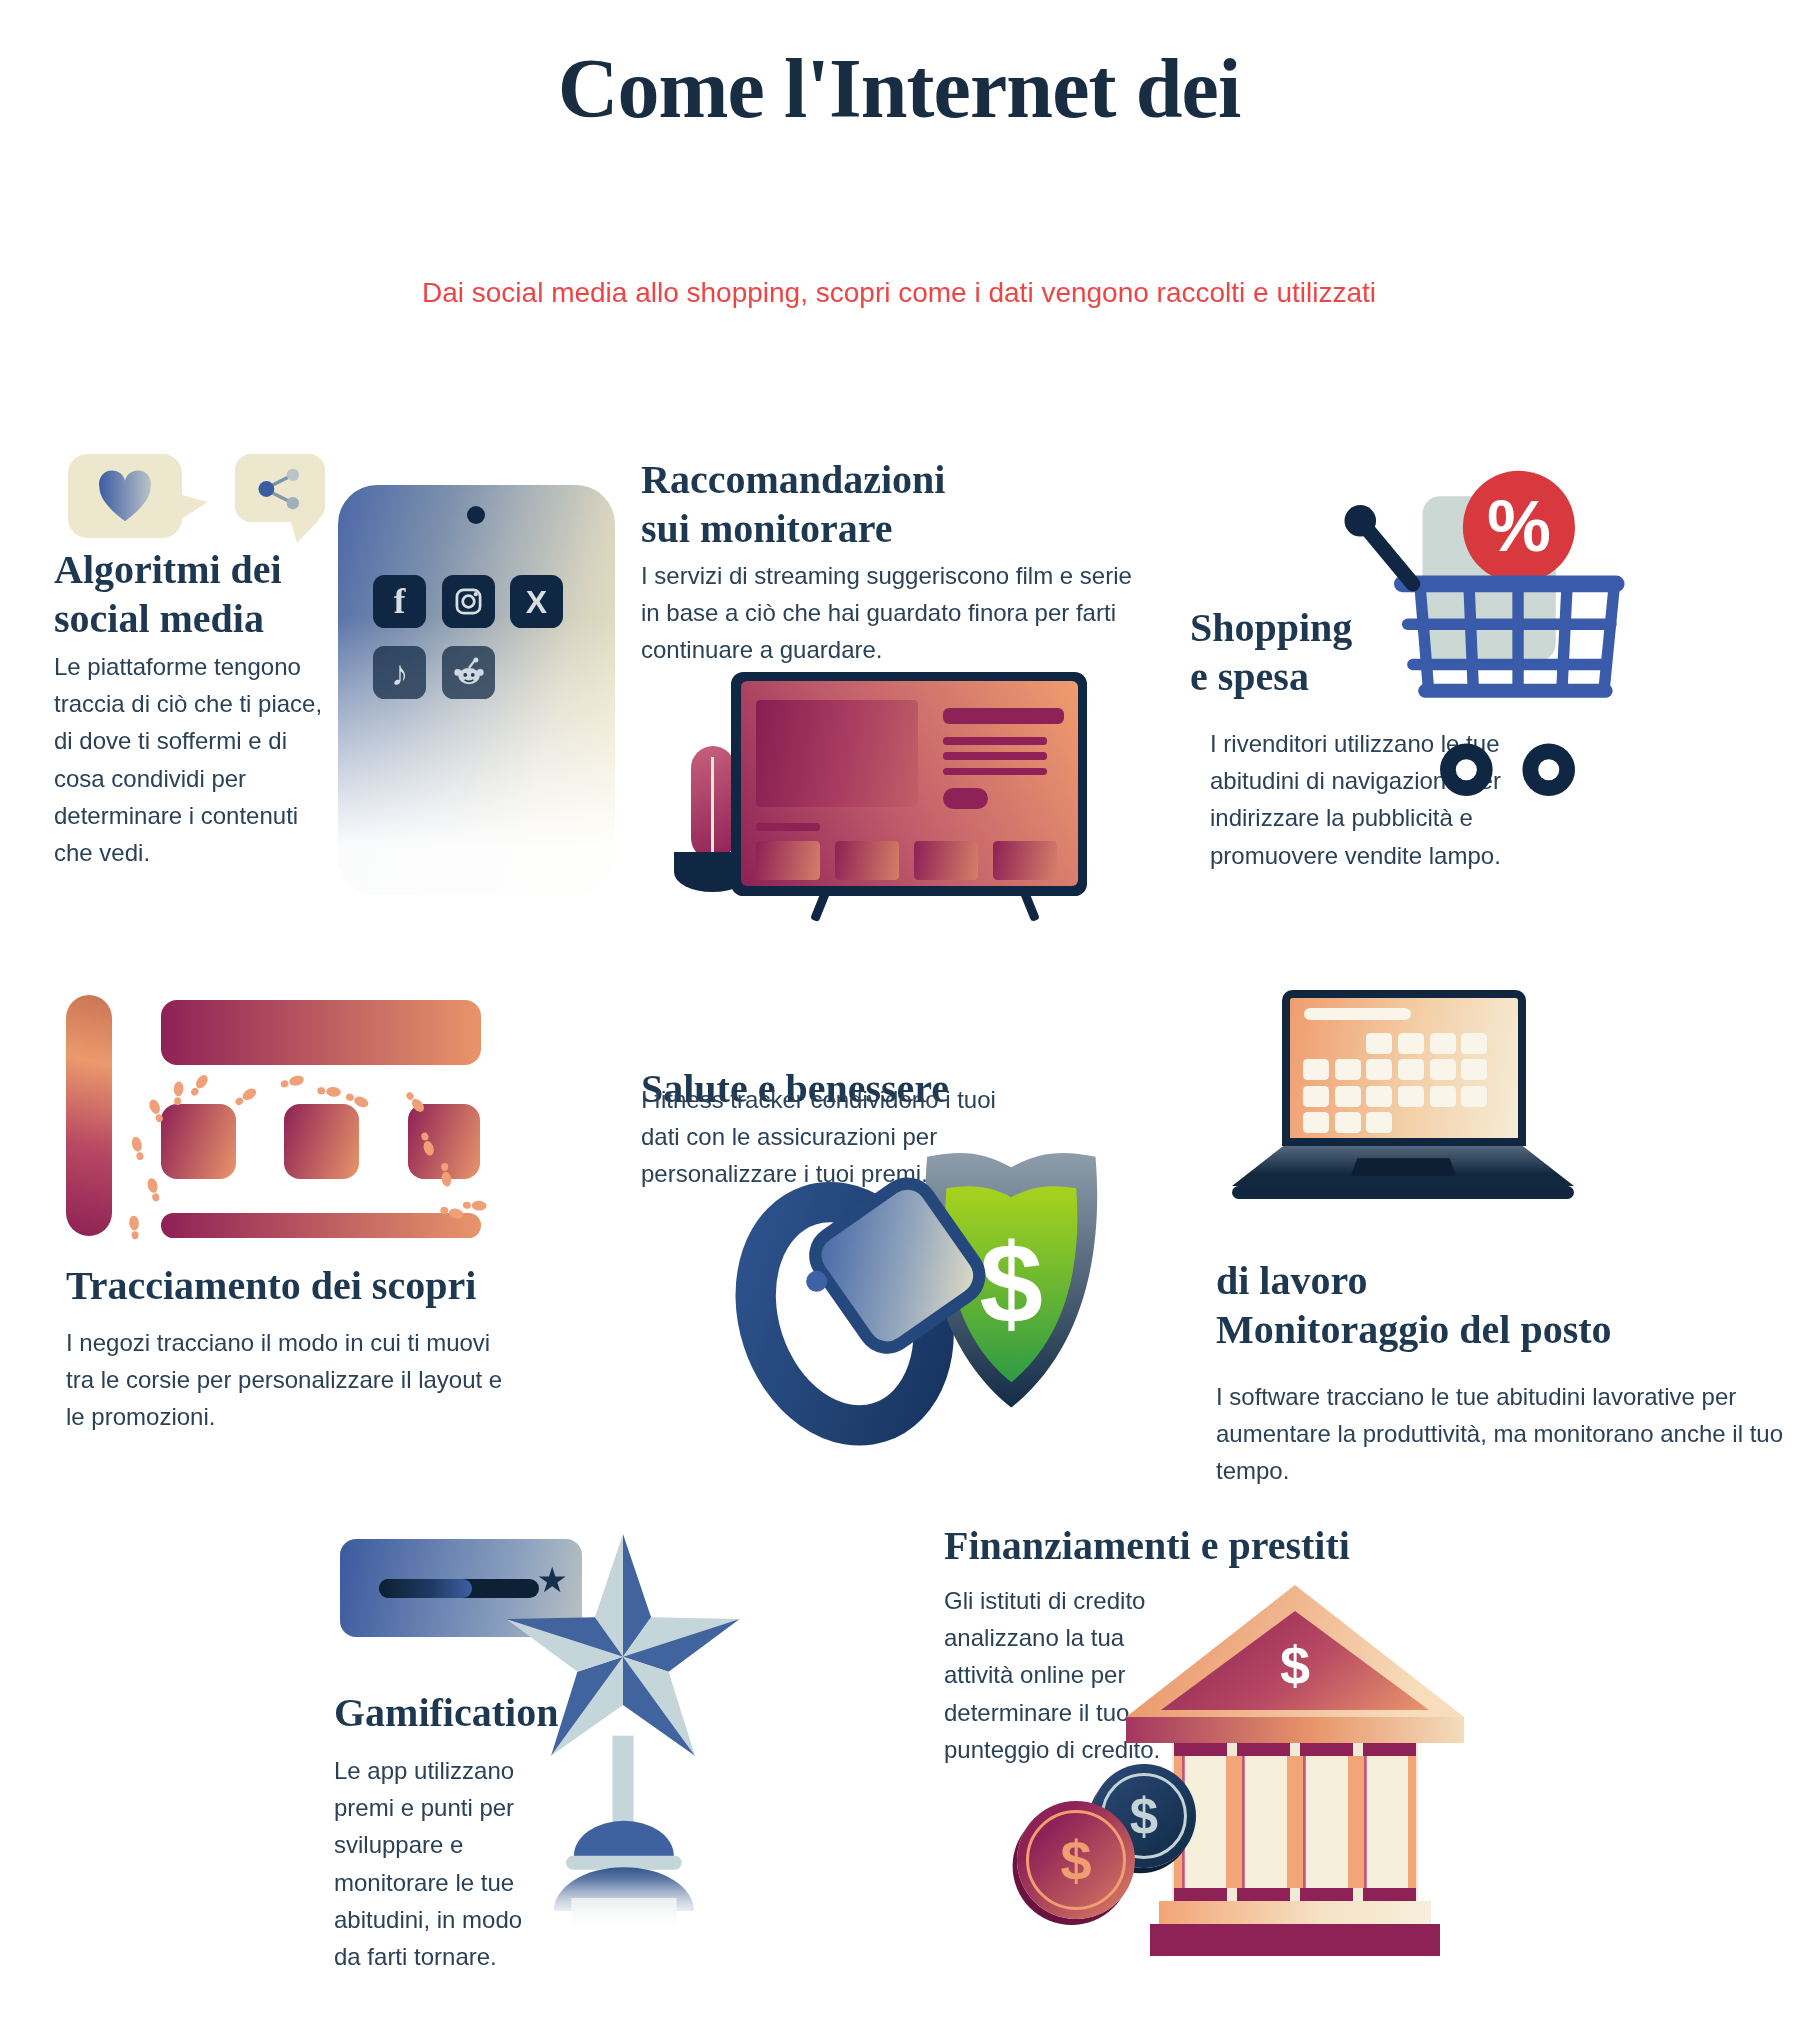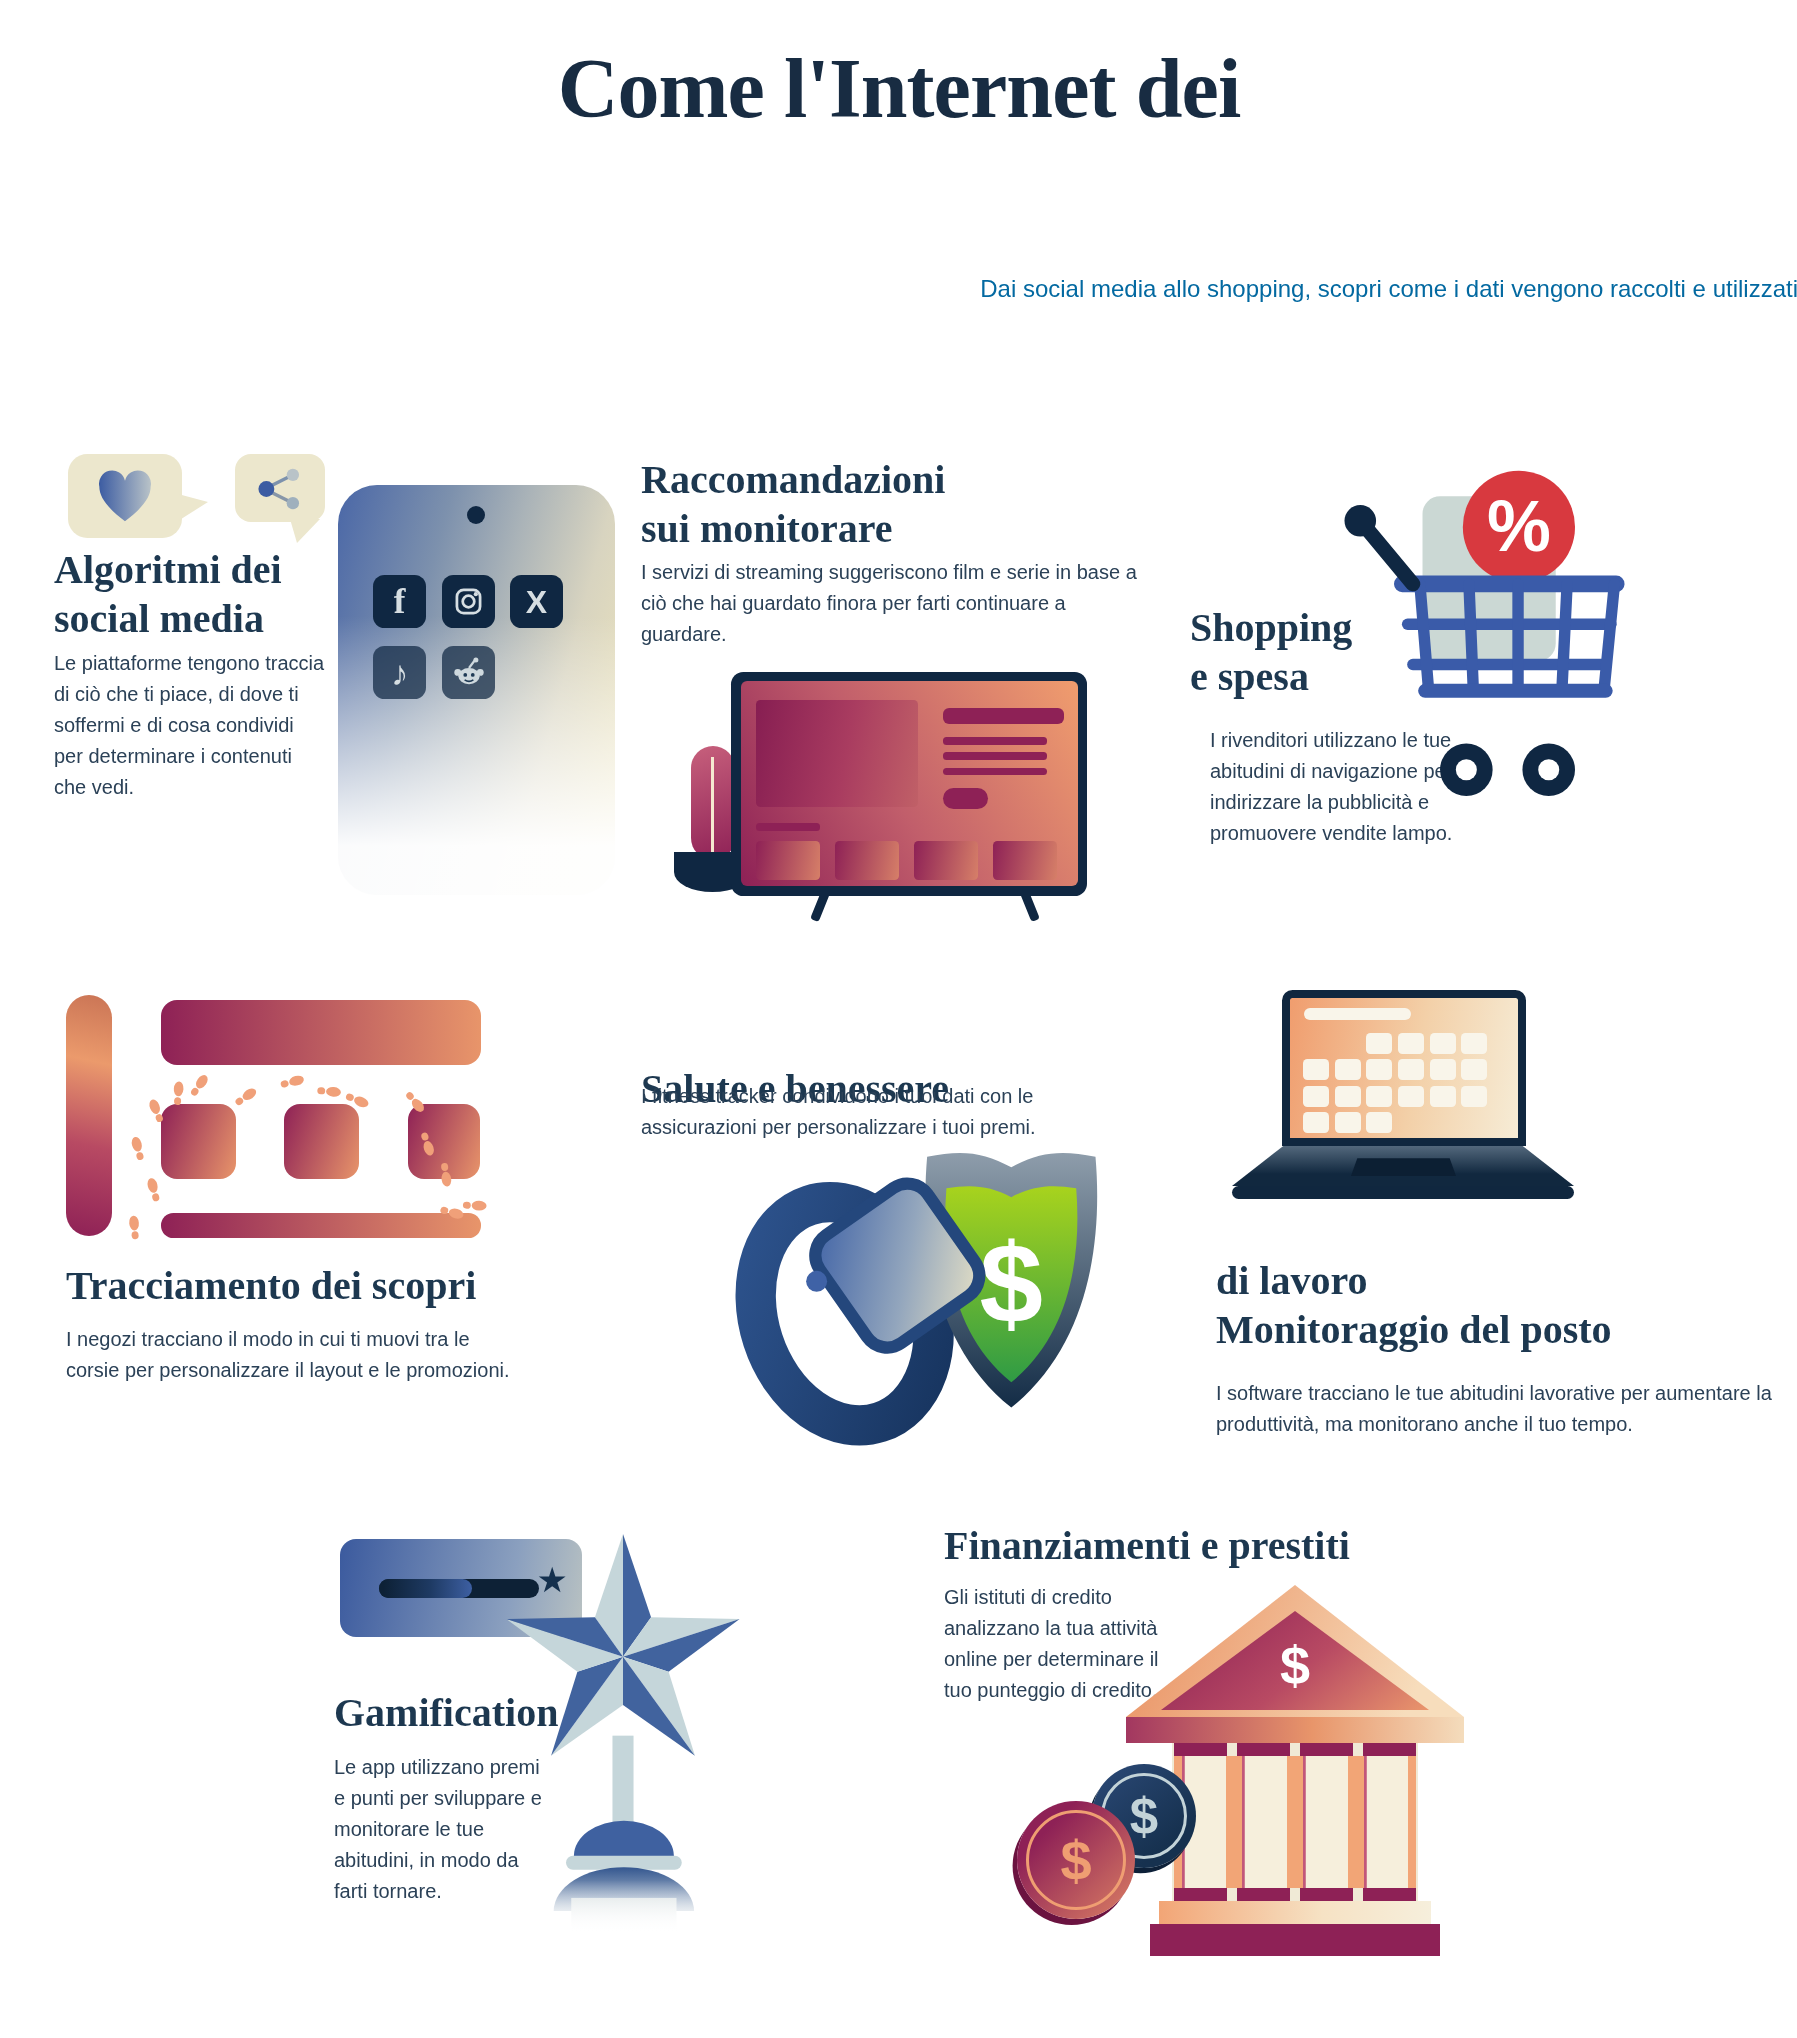--- a/index.html
+++ b/index.html
@@ -1,23 +1,23 @@
 <!DOCTYPE html>
 <html style="font-size:14px"><head>
 <meta charset="utf-8">
 <style>
   html,body{margin:0;padding:0;background:#fff;}
   #canvas{position:relative;width:1798px;height:2038px;background:#ffffff;overflow:hidden;
           font-family:"Liberation Sans","DejaVu Sans",sans-serif;color:#2b4157;}
   .abs{position:absolute;}
   .serif{font-family:"Liberation Serif","DejaVu Serif",serif;font-weight:700;color:#1d3850;}
   .page-title{font-size:84px;line-height:1.12;text-align:center;color:#182c42;letter-spacing:-0.9px;}
-  .subtitle{font-size:24px;line-height:1.62;text-align:right;color:#0369a1;}
+  .subtitle{font-size:28px;line-height:1.62;text-align:center;color:#ef4444;}
   .sec-title{font-size:40px;line-height:1.22;}
-  .sec-body{font-size:20px;line-height:1.55;color:#2b4157;}
+  .sec-body{font-size:24px;line-height:1.55;color:#2b4157;}
   
   .bubble{position:absolute;background:#ece7cd;border-radius:19.3px;}
   .bubble .tail-r{position:absolute;right:-26px;top:48%;width:0;height:0;
     border-left:30px solid #ece7cd;border-top:8.8px solid transparent;border-bottom:19.3px solid transparent;}
   .bubble .tail-b{position:absolute;right:5.3px;bottom:-21px;width:0;height:0;
     border-top:24.6px solid #ece7cd;border-left:7px solid transparent;border-right:23px solid transparent;}
   
   .phone{position:absolute;border-radius:39px;
     background:linear-gradient(to bottom, rgba(255,255,255,0) 32%, rgba(255,255,255,.97) 88%),
                linear-gradient(105deg,#4a67a7 0%,#7d91ad 30%,#aab3b8 50%,#d8d4c0 72%,#e9e1bc 92%);}

